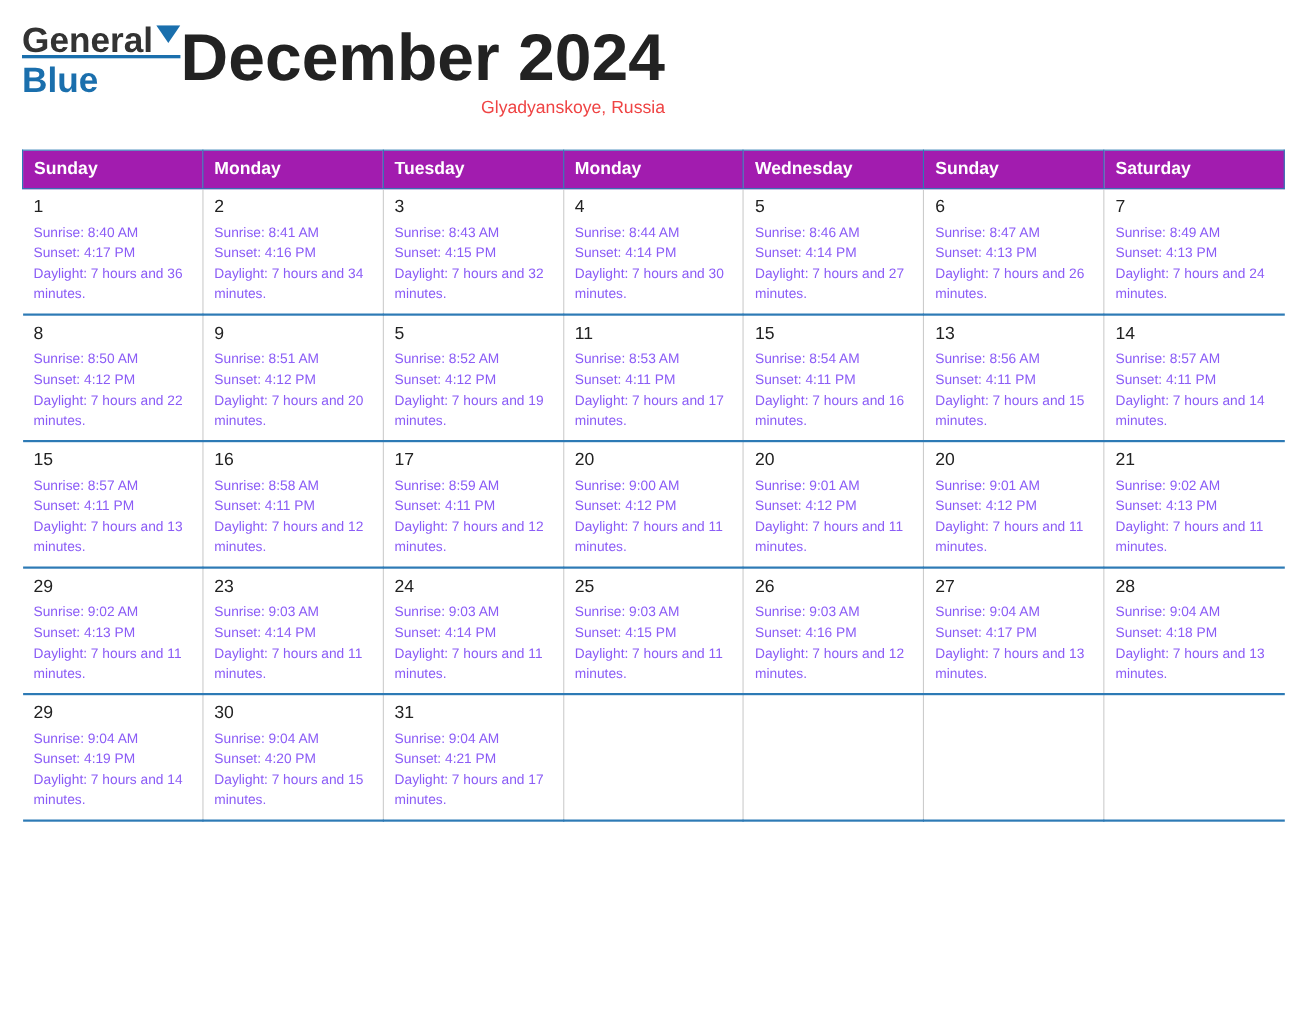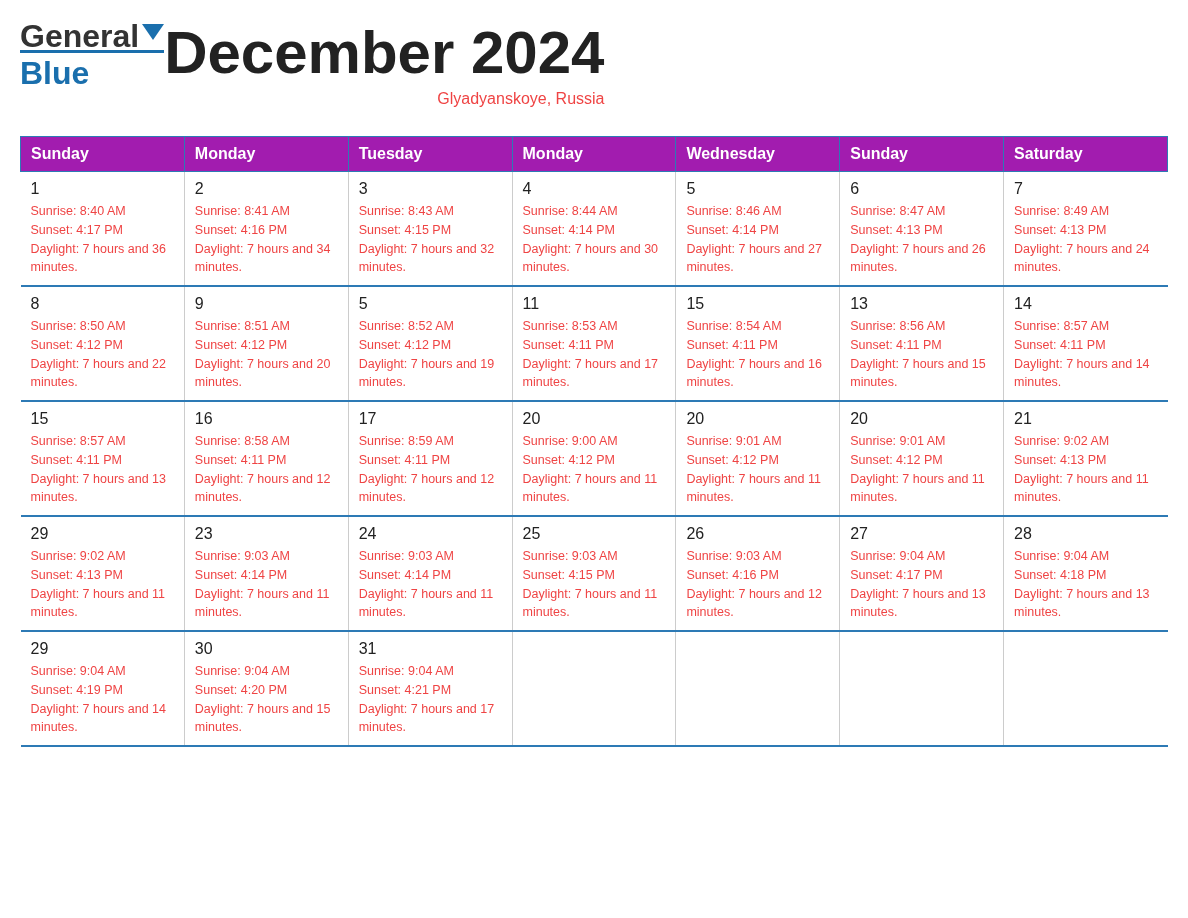--- a/index.html
+++ b/index.html
@@ -61,21 +61,21 @@
     }
     .day-num {
       font-size: 16px;
       font-weight: normal;
       color: #222;
       display: block;
       margin-bottom: 4px;
     }
     .day-info {
       font-size: 12.5px;
-      color: #ef4444;
+      color: #8b5cf6;
       line-height: 1.5;
     }
     
     .logo-wrapper {
       display: flex;
       flex-direction: column;
     }
     .logo-main {
       display: flex;
       align-items: center;

